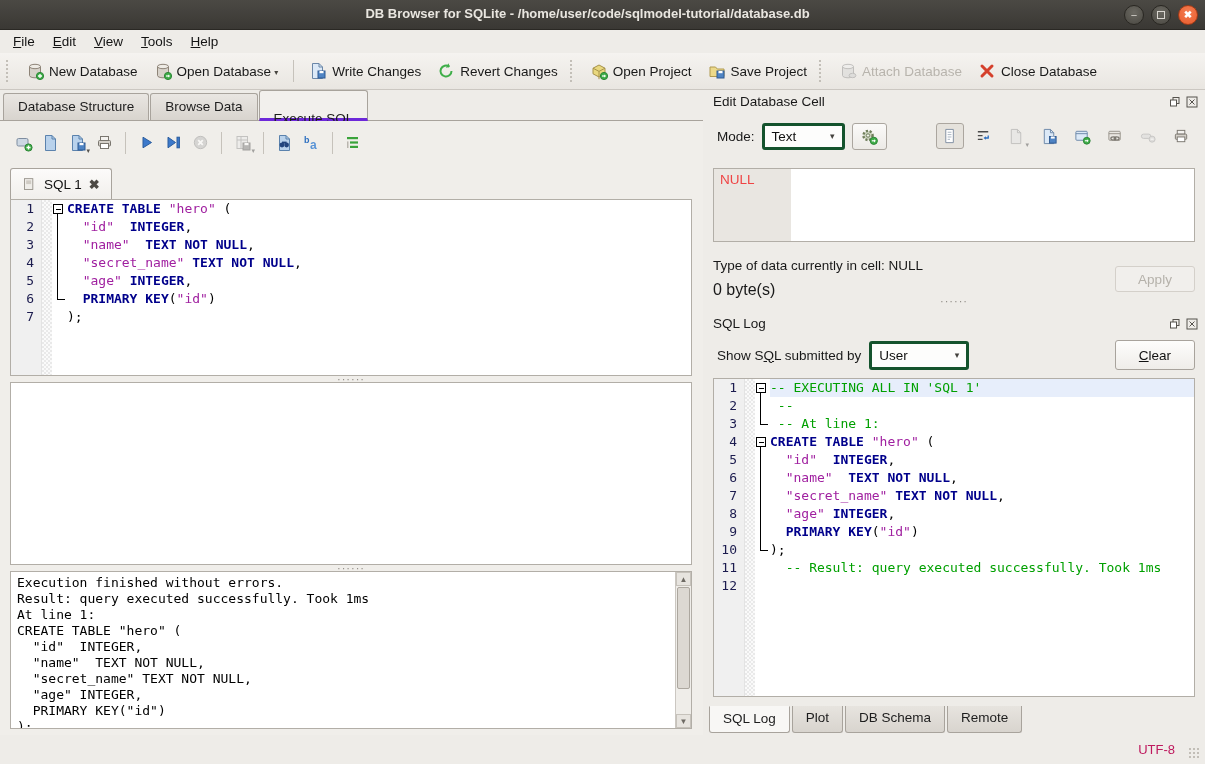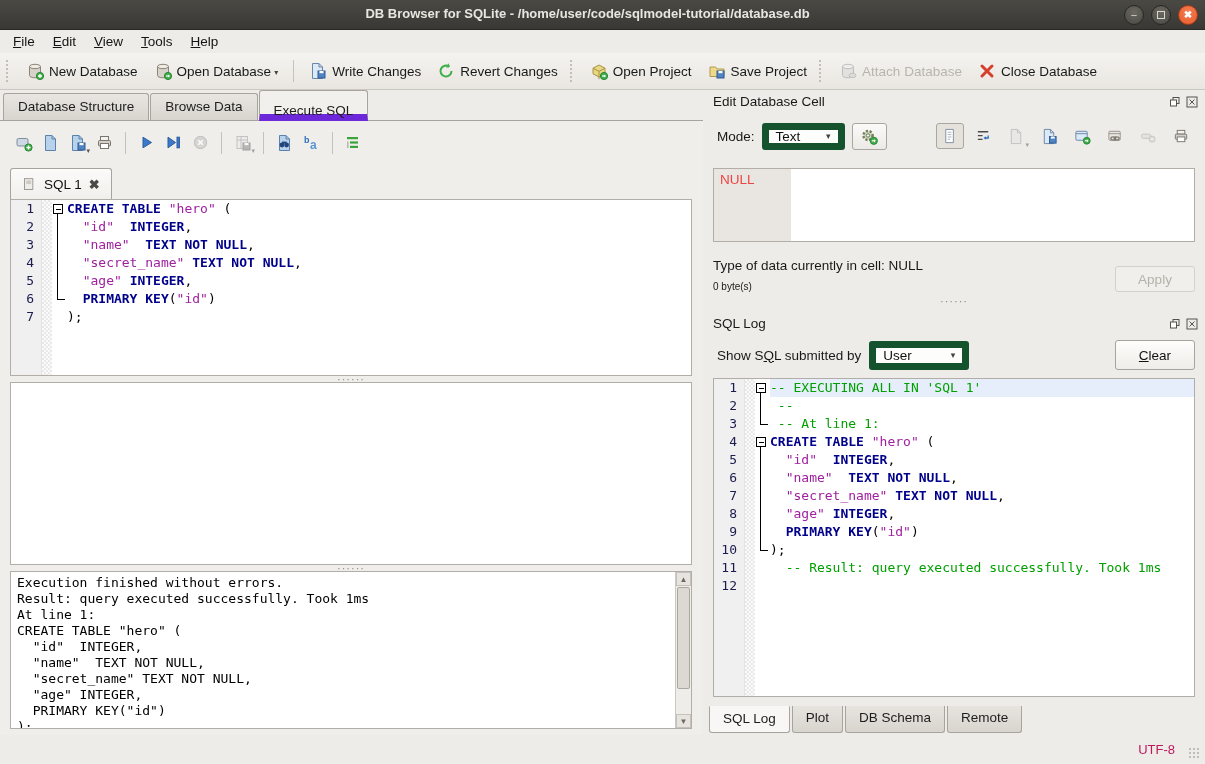--- a/index.html
+++ b/index.html
@@ -39,22 +39,22 @@
   
   .workspace{position:absolute;top:90px;left:0;width:1205px;height:645px;}
   .left-pane{position:absolute;left:0;top:0;width:703px;height:645px;}
   .right-pane{position:absolute;left:703px;top:0;width:502px;height:645px;}
 
   
   .main-tabbar{position:absolute;top:0;left:0;right:0;height:31px;border-bottom:1px solid #a8a39c;
     display:flex;align-items:flex-end;padding-left:3px;}
   .mtab{font-size:13.5px;color:#1d1d1d;padding:5px 14px;height:27px;margin-right:1px;white-space:nowrap;
     background:linear-gradient(#e9e6e2,#d8d4ce);border:1px solid #a8a39c;border-bottom:none;border-radius:3px 3px 0 0;}
-  .mtab.active{background:#f2f0ed;height:31px;position:relative;bottom:-1px;padding-top:12px;
-    border-bottom:7px solid #6d28d9;}
+  .mtab.active{background:#f2f0ed;height:31px;position:relative;bottom:-1px;padding-top:20px;
+    border-bottom:3px solid #6d28d9;}
 
   .page{position:absolute;top:31px;left:0;right:0;bottom:0;background:#f0eeea;}
 
   
   .sqlbar{position:absolute;top:9px;left:10px;height:26px;display:flex;align-items:center;}
   .ibtn{position:relative;width:27px;height:24px;display:flex;align-items:center;justify-content:center;}
   .ibtn.dis{filter:grayscale(1) opacity(.5);}
   .ibtn .dd{position:absolute;right:1px;bottom:0;font-size:7px;color:#55524d;}
 
   
@@ -104,38 +104,38 @@
   .dock-title{position:absolute;font-size:13.5px;color:#191919;}
   #cell-title{top:4px;left:10px;} #log-title{top:226px;left:10px;}
   .dock-btns{position:absolute;display:flex;gap:4px;}
   #cell-btns{top:5px;right:7px;} #log-btns{top:227px;right:7px;}
   .dbtn{width:13px;height:13px;display:flex;align-items:center;justify-content:center;}
   .dbtn svg{width:12px;height:12px;}
 
   .mode-row{position:absolute;top:32px;left:14px;right:10px;height:28px;display:flex;align-items:center;}
   .lbl{font-size:13.5px;color:#191919;}
   .combo{display:flex;align-items:center;justify-content:space-between;height:27px;padding:3px 7px;
-    background:#fdfdfc;border:7px solid #14532d;border-radius:3px;font-size:13.5px;color:#111;}
+    background:#fdfdfc;border:3px solid #14532d;border-radius:3px;font-size:13.5px;color:#111;}
   #mode-combo{width:83px;margin-left:7px;}
   .caret2{font-size:9px;color:#44423e;margin-left:8px;}
   .gbtn{width:35px;height:27px;margin-left:7px;display:flex;align-items:center;justify-content:center;
     background:linear-gradient(#fbfaf9,#eceae6);border:1px solid #aba69f;border-radius:3px;}
   .cell-icons{margin-left:auto;display:flex;gap:5px;align-items:center;}
   .cibtn{position:relative;width:28px;height:26px;display:flex;align-items:center;justify-content:center;}
   .cibtn.checked{background:#e5e2dc;border:1px solid #aba69f;border-radius:3px;}
   .cibtn.dis{filter:grayscale(1) opacity(.5);}
   .cibtn .dd{position:absolute;right:1px;bottom:0;font-size:7px;color:#55524d;}
   .cibtn .ic{width:17px;height:17px;}
 
   .nullbox{position:absolute;top:78px;left:10px;right:10px;height:74px;background:#fff;border:1px solid #b2aea7;}
   .nullbox::before{content:"";position:absolute;left:0;top:0;bottom:0;width:77px;background:#e9e6e1;}
   .nullval{position:absolute;left:6px;top:3px;font-size:13.5px;color:#ef4444;}
 
   .type-line{position:absolute;top:168px;left:10px;font-size:13.5px;color:#191919;}
-  .size-line{position:absolute;top:191px;left:10px;font-size:10px;color:#191919;}
+  .size-line{position:absolute;top:191px;left:10px;font-size:16px;color:#191919;}
   .apply{position:absolute;top:176px;right:10px;width:80px;height:26px;display:flex;align-items:center;justify-content:center;
     background:#f1efec;border:1px solid #d4d0ca;border-radius:3px;color:#b5b1aa;font-size:13.5px;}
   #rsplit{top:208px;left:0;right:0;}
 
   .filter-row{position:absolute;top:250px;left:14px;right:10px;height:30px;display:flex;align-items:center;}
   #user-combo{width:100px;margin-left:8px;height:29px;}
   .btn{display:flex;align-items:center;justify-content:center;font-size:13.5px;color:#111;
     background:linear-gradient(#fdfdfc,#efede9);border:1px solid #a8a39c;border-radius:3px;}
   #clear-btn{margin-left:auto;width:80px;height:30px;}
 

